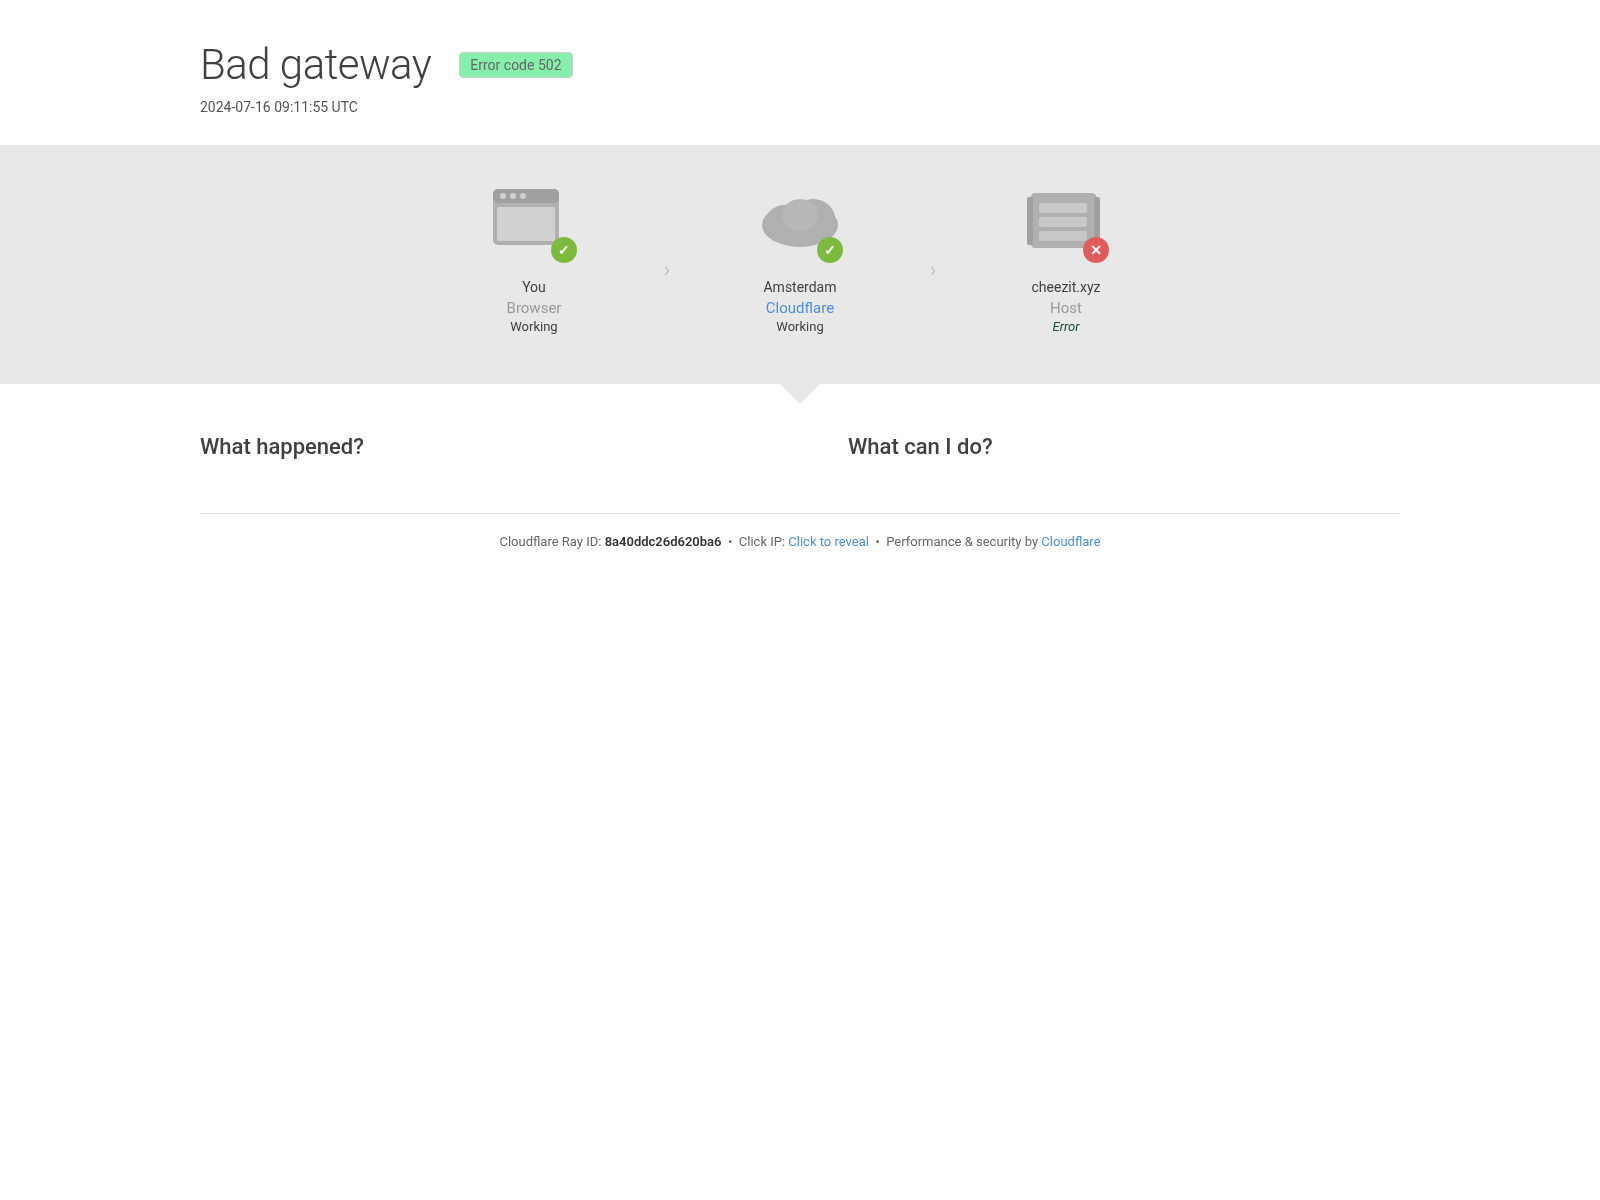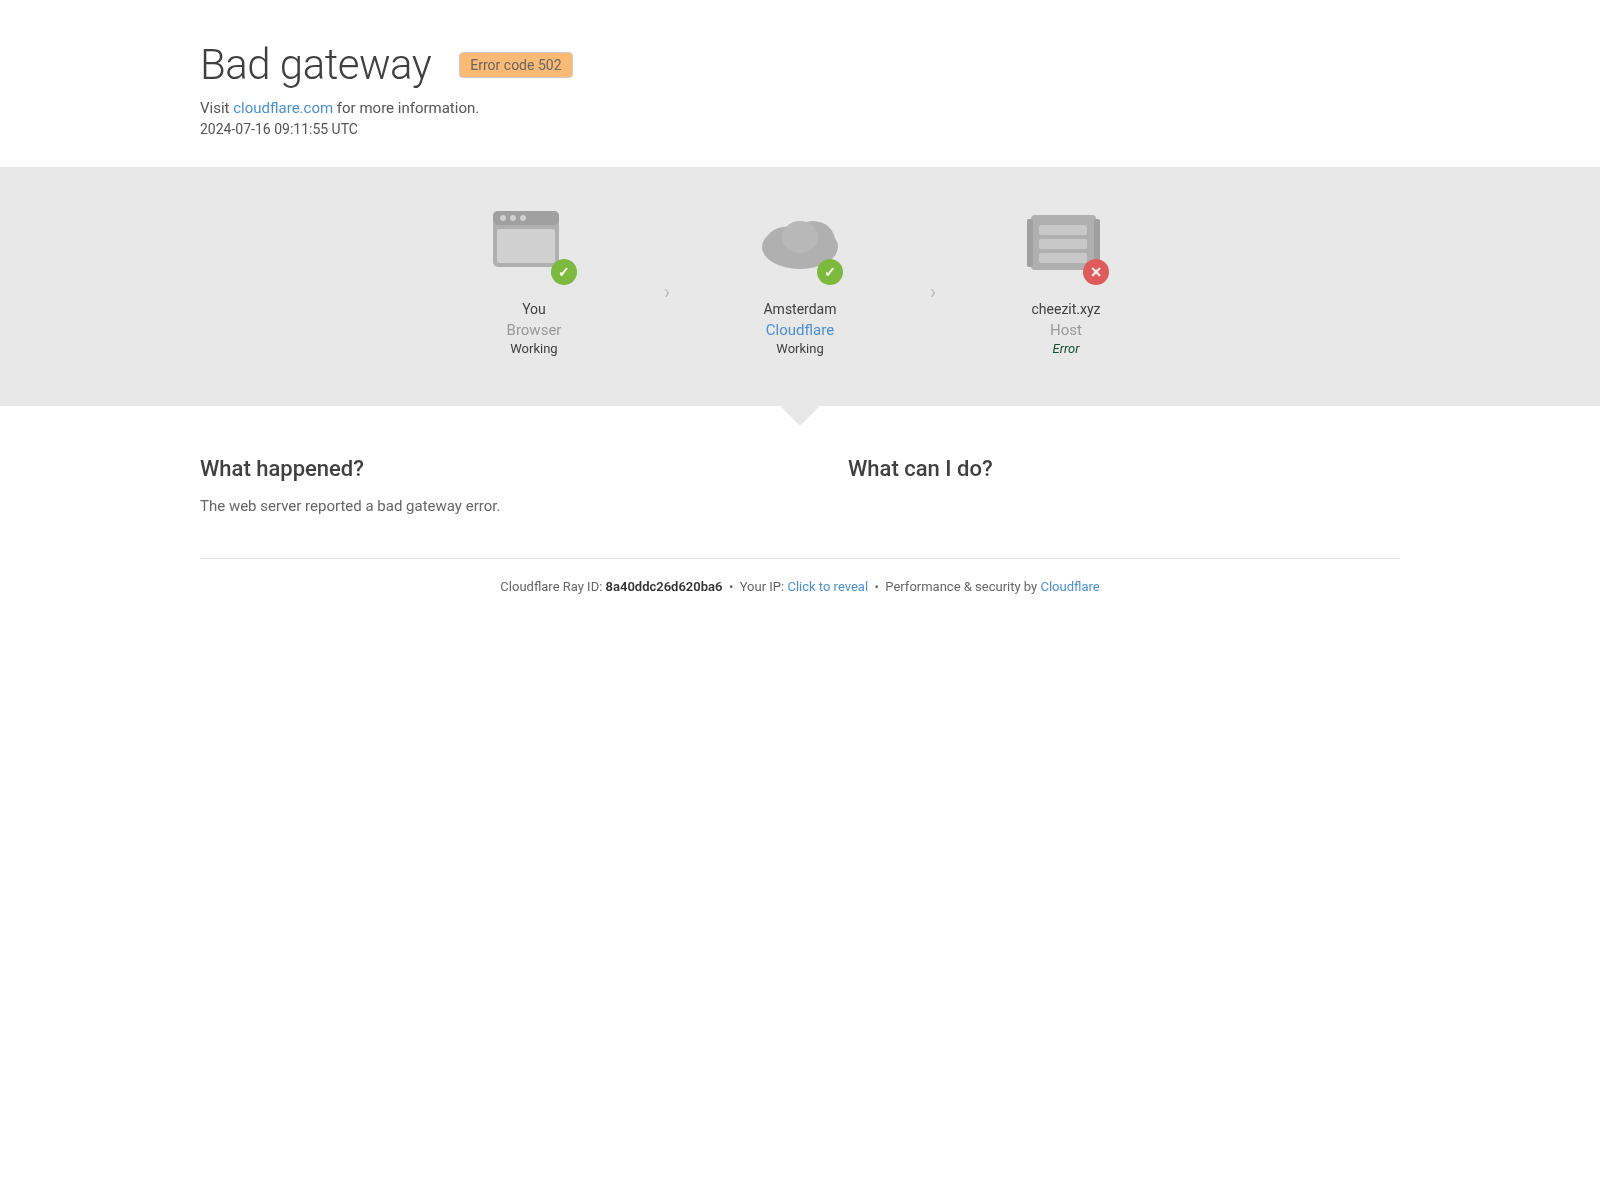--- a/index.html
+++ b/index.html
@@ -23,21 +23,21 @@
     }
 
     .page-title {
       font-size: 42px;
       font-weight: 300;
       color: #404040;
       letter-spacing: -0.5px;
     }
 
     .error-badge {
-      background: #fdba74;
+      background: #86efac;
       border: 1px solid #ccc;
       border-radius: 4px;
       padding: 4px 10px;
       font-size: 14px;
       color: #666;
     }
 
     .visit-text {
       font-size: 15px;
       color: #555;
@@ -203,25 +203,20 @@
     }
   </style>
 </head>
 <body>
 
 <div class="top-section">
   <div class="title-row">
     <h1 class="page-title">Bad gateway</h1>
     <span class="error-badge">Error code 502</span>
   </div>
-  <p class="visit-text">
-    <span>Visit</span>
-    <a href="#">cloudflare.com</a>
-    <span> for more information.</span>
-  </p>
   <p class="timestamp">2024-07-16 09:11:55 UTC</p>
 </div>
 
 <div class="icon-section-wrapper">
   <div class="icon-section">
 
     <div class="node">
       <div class="node-icon">
         <svg class="browser-icon-svg" viewBox="0 0 80 70" fill="none" xmlns="http://www.w3.org/2000/svg">
           <rect x="4" y="4" width="66" height="56" rx="5" fill="#b0b0b0"></rect>
@@ -278,29 +273,28 @@
     </div>
 
   </div>
   <div class="bottom-arrow"></div>
 </div>
 
 <div class="content-section">
   <div class="two-col">
     <div class="col">
       <h2>What happened?</h2>
-      <p>The web server reported a bad gateway error.</p>
     </div>
     <div class="col">
       <h2>What can I do?</h2>
     </div>
   </div>
 
   <hr class="divider">
 
   <p class="footer-text">
     <span>Cloudflare Ray ID: </span><strong>8a40ddc26d620ba6</strong>
     &nbsp;<span>•</span>&nbsp;
-    <span>Your IP: </span><a href="#">Click to reveal</a>
+    <span>Click IP: </span><a href="#">Click to reveal</a>
     &nbsp;<span>•</span>&nbsp;
     <span>Performance &amp; security by </span><a href="#">Cloudflare</a>
   </p>
 </div>
 
 </body></html>

